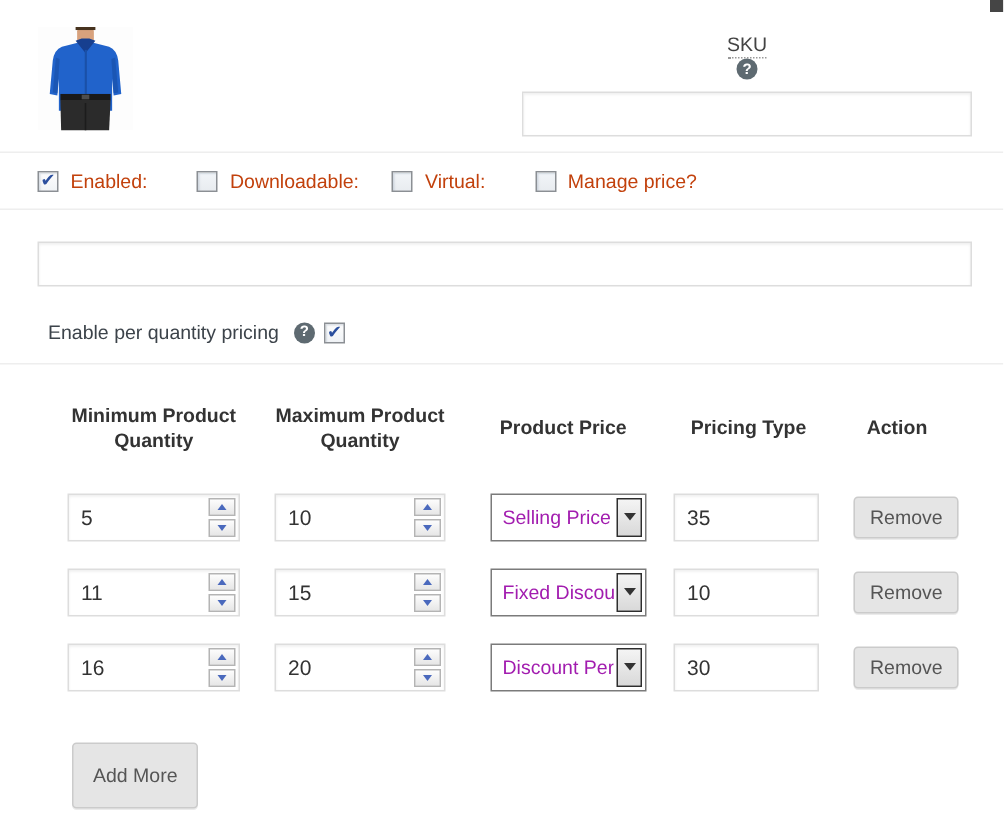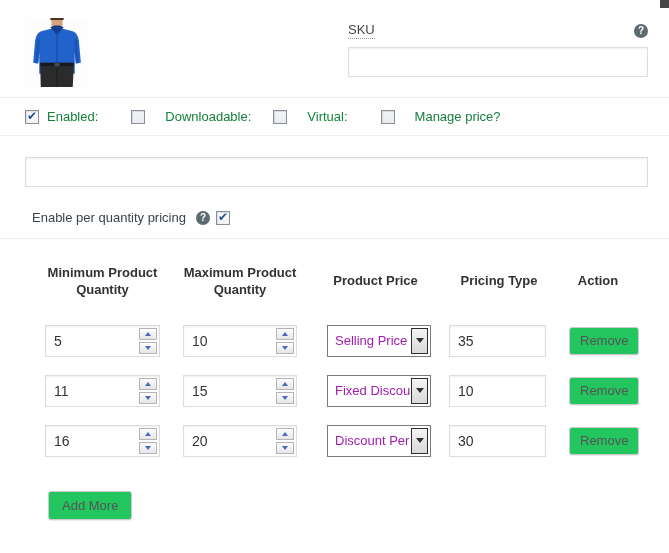--- a/index.html
+++ b/index.html
@@ -7,45 +7,45 @@
   body { font-family:"Liberation Sans","DejaVu Sans",sans-serif; font-size:13px; color:#444; }
   .wrap { position:relative; width:669px; height:553px; background:#fff; overflow:hidden; }
 
   .corner-fragment { position:absolute; top:0; right:0; width:9px; height:8px; background:#454545; }
 
   
   .top-section { display:flex; padding:18px 21px 0 25px; }
   .top-left { width:323px; }
   .product-image { width:64px; height:69px; display:block; cursor:pointer; }
   .top-right { flex:1; }
-  .sku-label-row { display:flex; justify-content:space-between; align-items:center; margin-top:4px; }
+  .sku-label-row { display:flex; justify-content:space-between; align-items:center; margin-top:4px;flex-direction:column; }
   .tip-label { color:#444; border-bottom:1px dotted #999; padding-bottom:1px; cursor:help; }
   .help-icon { display:inline-flex; align-items:center; justify-content:center;
                width:14px; height:14px; border-radius:50%; background:#5e6a71;
                color:#fff; font-size:10px; font-weight:bold; cursor:help; flex:0 0 auto; }
   .text-input { width:100%; height:30px; border:1px solid #ddd; background:#fff;
                 box-shadow:inset 0 1px 2px rgba(0,0,0,.07); padding:0 8px;
                 font:14px "Liberation Sans",sans-serif; color:#333; border-radius:0; outline:none; }
   .sku-input { margin-top:8px; }
 
   .divider { border:none; border-top:1px solid #eee; height:0; }
   .div1 { margin-top:10px; }
 
   
   .checkbox-row { display:flex; align-items:center; padding:11px 0 11px 25px; }
   .cb-item { display:flex; align-items:center; }
-  .cb-item + .cb-item { margin-left:33px;gap:12px; }
+  .cb-item + .cb-item { margin-left:33px; }
   .cb-item:nth-child(3) { margin-left:22px; }
   .checkbox { width:14px; height:14px; border:1px solid #8b8f94; background:linear-gradient(#f2f5f8,#e8ecf0);
               display:inline-flex; align-items:center; justify-content:center; cursor:pointer;
               box-shadow:inset 1px 1px 1px rgba(120,140,160,.25); position:relative; flex:0 0 auto; }
   .checkbox.checked { background:linear-gradient(#fdfdfd,#f0f3f6); }
   .checkbox.checked::after { content:"✔"; color:#2b4f9e; font-size:12px; line-height:1;
                              position:absolute; top:-1px; left:1px; }
-  .cb-label { margin-left:8px; color:#15803d;text-align:right; }
+  .cb-label { margin-left:8px; color:#c2410c;text-align:right; }
 
   
   .price-row { display:flex; padding:21px 21px 0 25px; }
   .price-col-left { width:298px; margin-right:25px; }
   .price-col-right { flex:1; }
   .field-label { display:block; color:#3c434a; margin-bottom:7px; }
   .sale-label-row { margin-bottom:7px; }
   .link { color:#0074a2; text-decoration:underline; cursor:pointer; }
 
   
@@ -81,25 +81,25 @@
              display:flex; align-items:center; padding:0 20px 0 7px; cursor:pointer;
              overflow:hidden; }
   .fselect .sel-text { white-space:nowrap; overflow:hidden; color:#a21caf; font-size:13px; }
   .sel-arrow-btn { position:absolute; top:2px; right:2px; bottom:2px; width:17px;
                    border:1px solid #2e2e2e; background:linear-gradient(#f4f4f4,#d9d9d9);
                    display:flex; align-items:center; justify-content:center; }
   .sel-arrow { width:0; height:0; border-left:4px solid transparent; border-right:4px solid transparent;
                border-top:5px solid #333; }
 
   .btn { display:inline-block; height:28px; line-height:26px; padding:0 10px;
-         background:#22c55e; border:1px solid #cbcbcb; border-radius:3px; color:#555;
+         background:#e5e5e5; border:1px solid #cbcbcb; border-radius:3px; color:#555;
          font:13px "Liberation Sans",sans-serif; cursor:pointer;
          box-shadow:0 1px 0 rgba(0,0,0,.08); }
   .add-more-wrap { padding:16px 0 0 48px; }
-  .btn-add { height:29px; line-height:27px; padding:0 13px; }
+  .btn-add { height:44px; line-height:27px; padding:0 13px; }
 </style>
 </head>
 <body>
 
 <div class="wrap">
 
   <div class="corner-fragment"></div>
 
   <div class="top-section">
     <div class="top-left">

